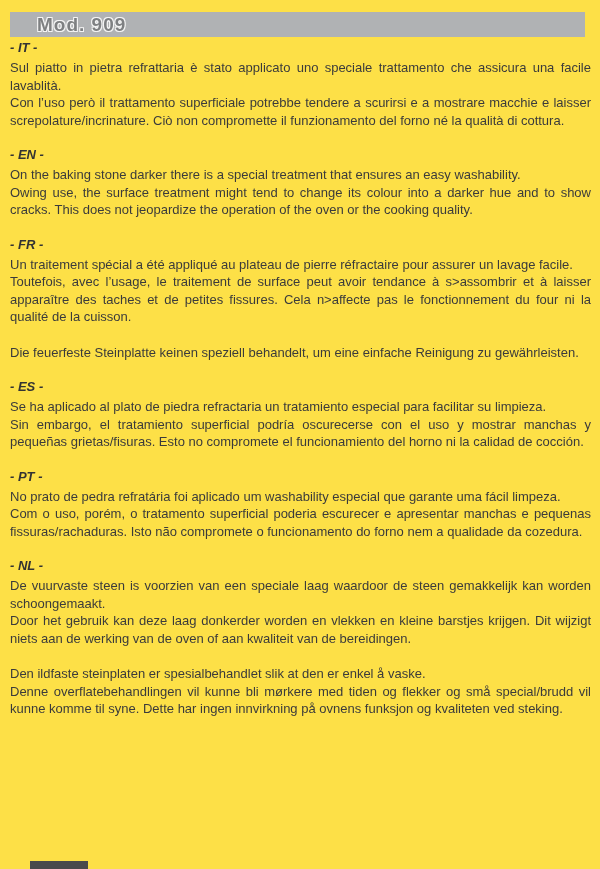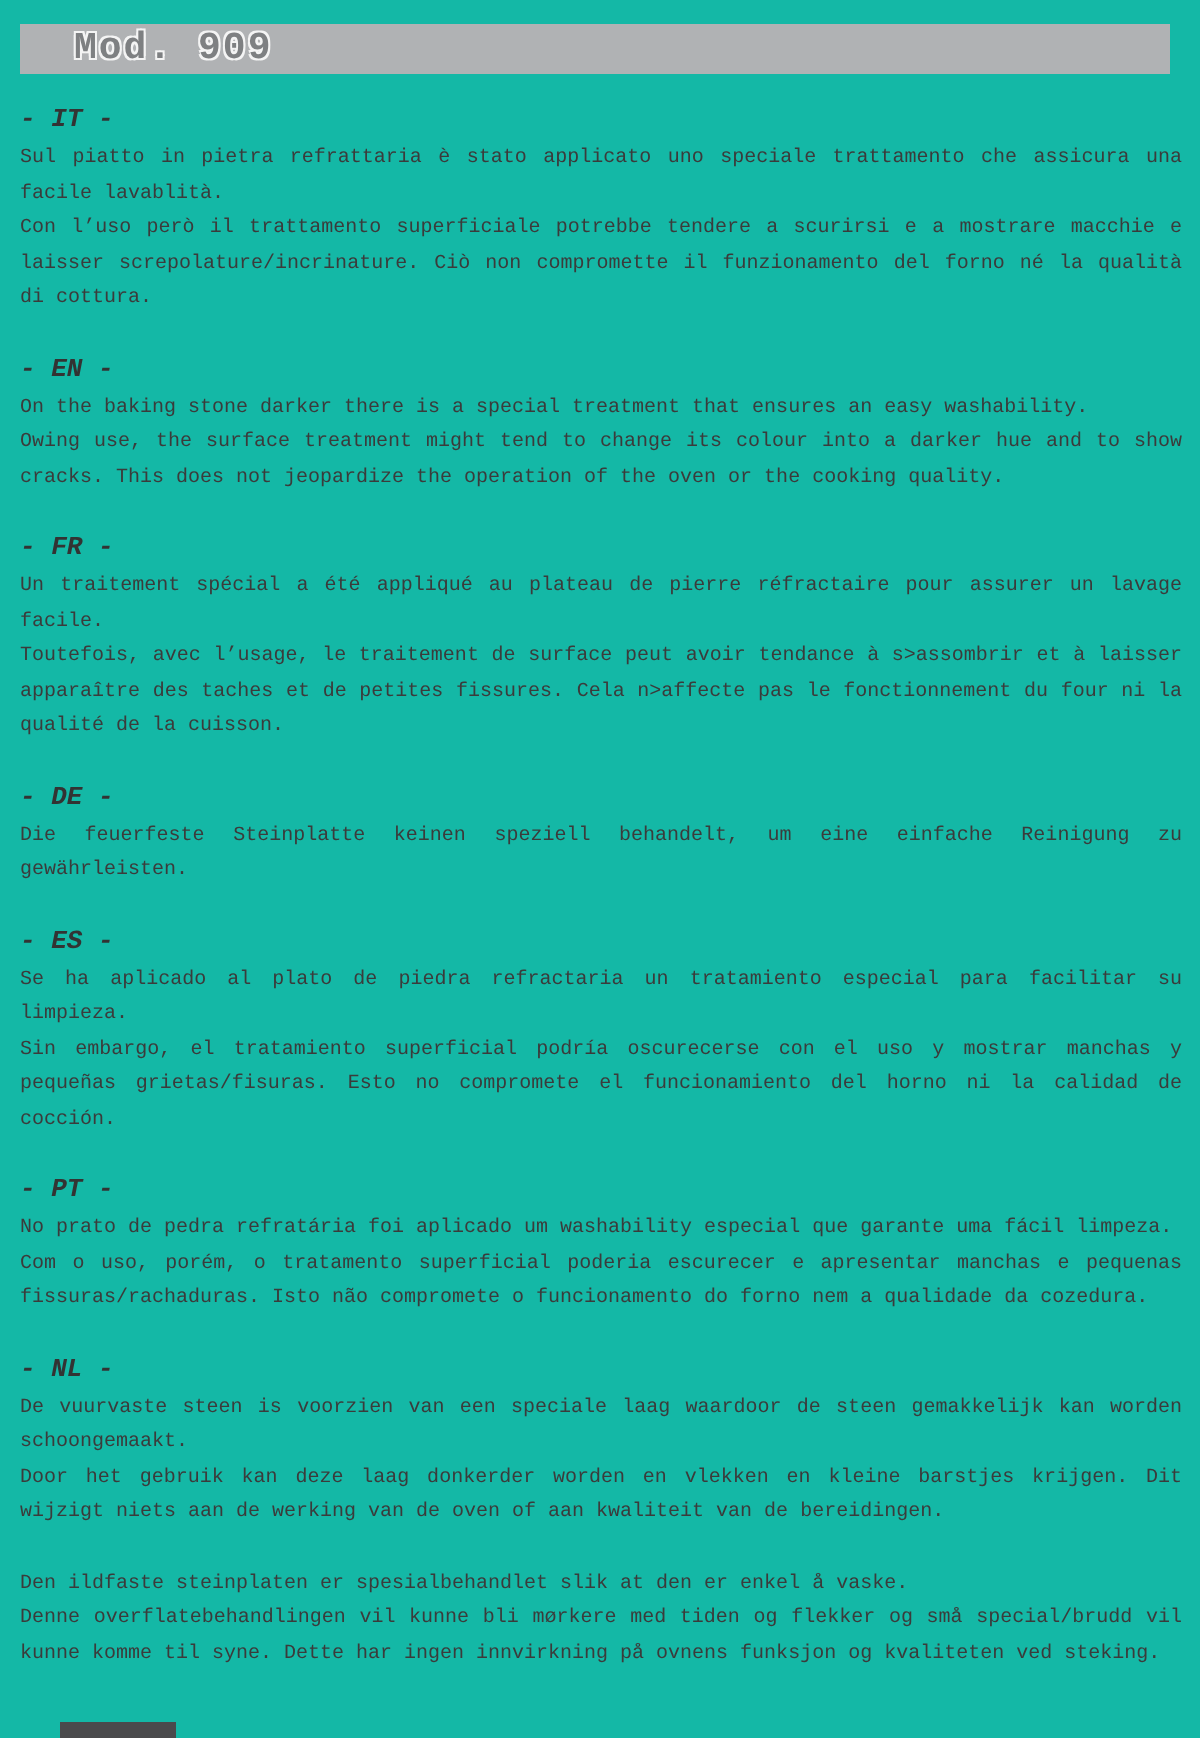--- a/index.html
+++ b/index.html
@@ -11,22 +11,21 @@
     width: 600px;
     height: 869px;
     position: relative;
     overflow: hidden;
     font-family: "Liberation Sans", sans-serif;
     color: #3b3b3b;
   }
   .page {
     position: absolute;
     inset: 0;
-    background: #14b8a6;
-    font-family: Liberation Mono, monospace;
+    background: #fde047;
   }
   .header-bar {
     position: absolute;
     top: 12px;
     left: 10px;
     width: 575px;
     height: 25px;
     background: #b0b2b4;
   }
   .header-title {
@@ -43,33 +42,33 @@
   .content {
     position: absolute;
     top: 40px;
     left: 10px;
     right: 9px;
   }
   .section {
     margin-top: 18px;
   }
   .section:first-child {
-    margin-top: 12px;
+    margin-top: 0;
   }
   .section-label {
     font-weight: 700;
     font-style: italic;
     font-size: 13px;
     line-height: 16px;
     margin: 0 0 3px 0;
     color: #333333;
   }
   .section p {
     margin: 0;
-    font-size: 10px;
+    font-size: 13px;
     line-height: 17.5px;
     text-align: justify;
     color: #3b3b3b;
   }
   .page-bottom-mark {
     position: absolute;
     bottom: 0;
     left: 30px;
     width: 58px;
     height: 8px;
@@ -99,21 +98,20 @@
       <p>Owing use, the surface treatment might tend to change its colour into a darker hue and to show cracks. This does not jeopardize the operation of the oven or the cooking quality.</p>
     </div>
 
     <div class="section">
       <h3 class="section-label">- FR -</h3>
       <p>Un traitement spécial a été appliqué au plateau de pierre réfractaire pour assurer un lavage facile.</p>
       <p>Toutefois, avec l’usage, le traitement de surface peut avoir tendance à s&gt;assombrir et à laisser apparaître des taches et de petites fissures. Cela n&gt;affecte pas le fonctionnement du four ni la qualité de la cuisson.</p>
     </div>
 
     <div class="section">
-      <h3 class="section-label">- DE -</h3>
       <p>Die feuerfeste Steinplatte keinen speziell behandelt, um eine einfache Reinigung zu gewährleisten.</p>
     </div>
 
     <div class="section">
       <h3 class="section-label">- ES -</h3>
       <p>Se ha aplicado al plato de piedra refractaria un tratamiento especial para facilitar su limpieza.</p>
       <p>Sin embargo, el tratamiento superficial podría oscurecerse con el uso y mostrar manchas y pequeñas grietas/fisuras. Esto no compromete el funcionamiento del horno ni la calidad de cocción.</p>
     </div>
 
     <div class="section">

